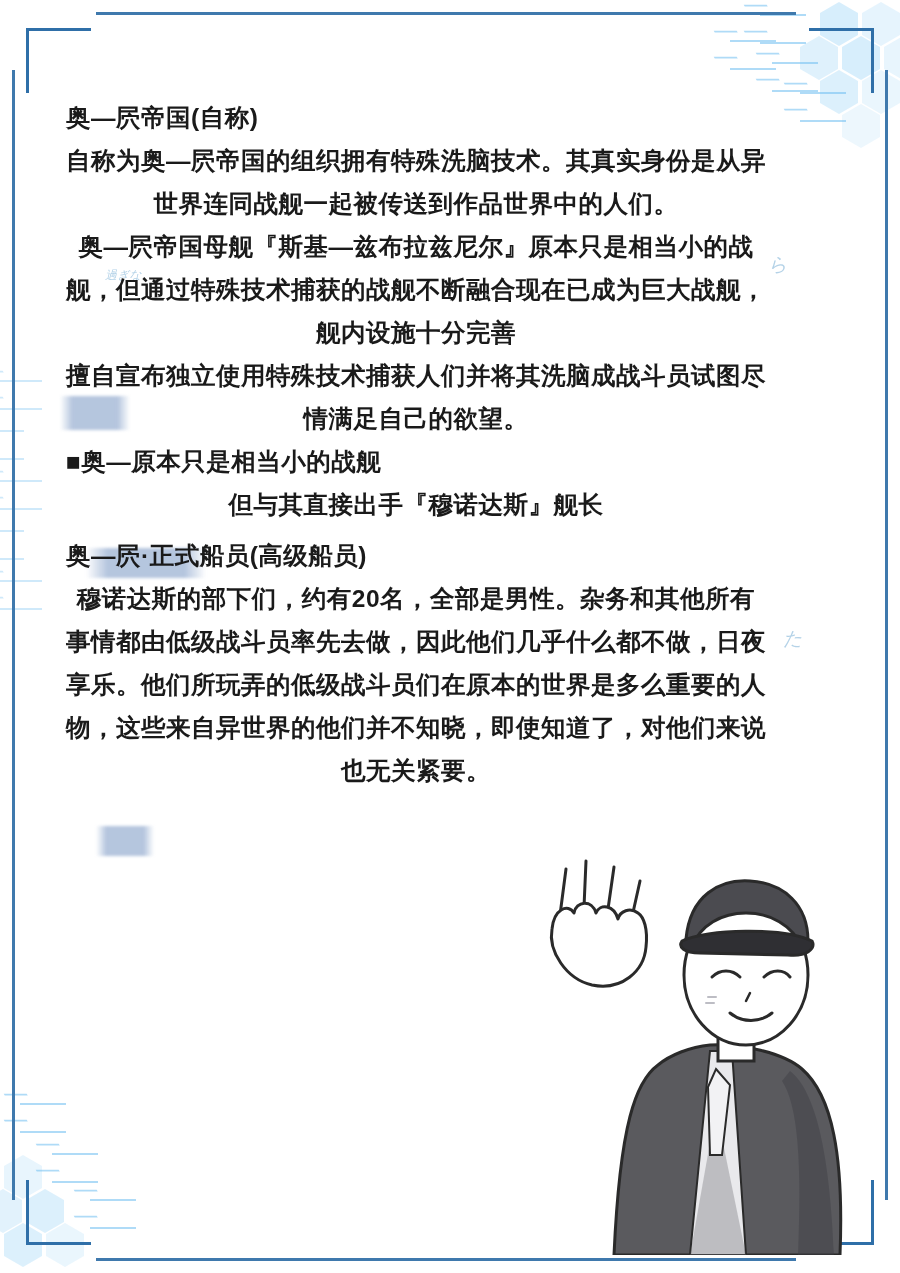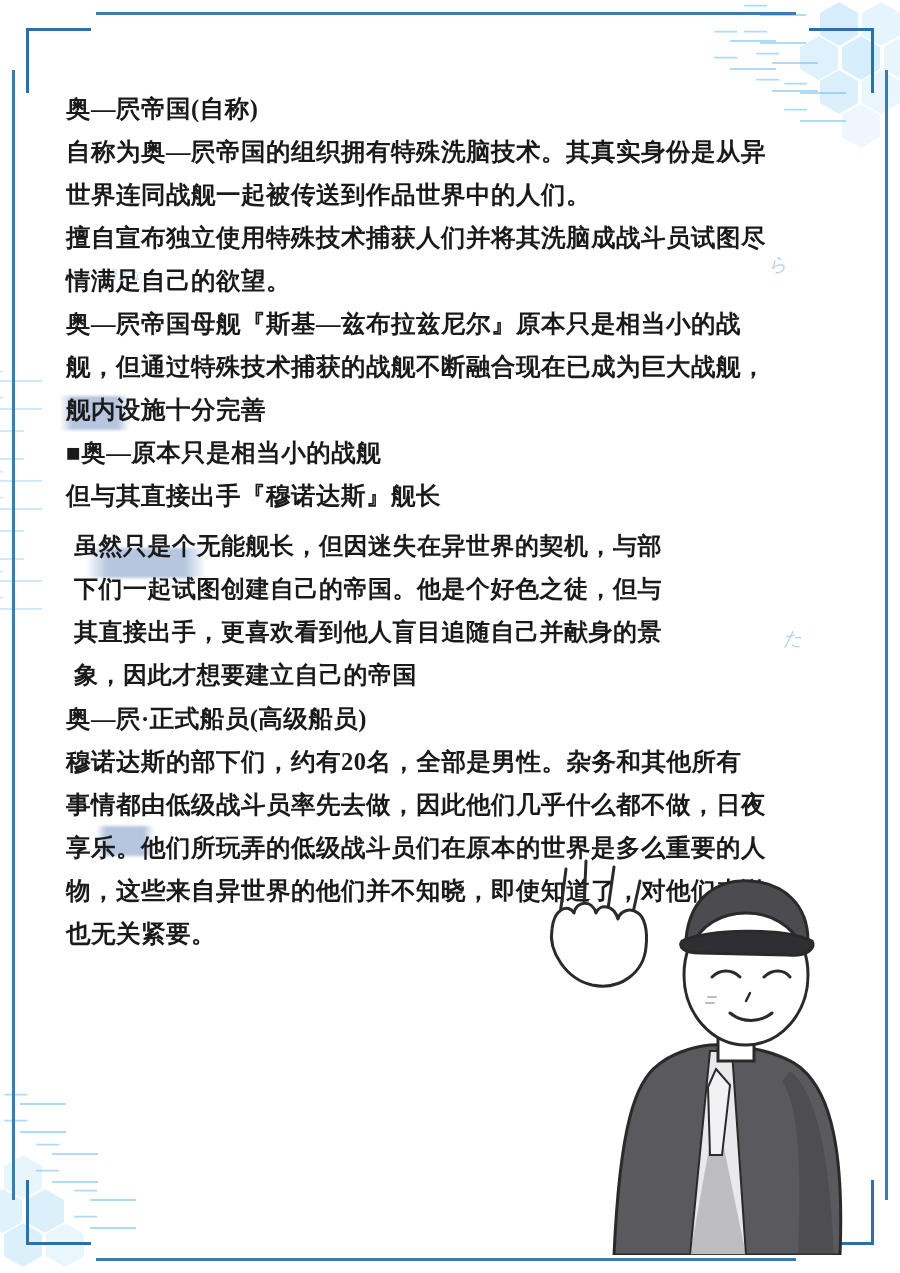--- a/index.html
+++ b/index.html
@@ -71,32 +71,32 @@
   
   .edge-rule {
     position: absolute;
     background: #3f79ad;
   }
 
   
   #content {
     position: absolute;
     left: 66px;
-    top: 87px;
+    top: 96px;
     width: 700px;
-    font-family: Liberation Serif, serif;
   }
   .para {
     font-weight: bold;
     color: #1a1a1a;
     letter-spacing: 0.5px;
   }
   .p-main {
     font-size: 24.5px;
     line-height: 43px;
+    text-align: center;
   }
   .p-head {
     font-size: 24.5px;
     line-height: 43px;
   }
   .p-indent {
     font-size: 24px;
     line-height: 43px;
     padding-left: 8px;
   }
@@ -184,27 +184,26 @@
   <div class="smudge" style="left:96px; top:826px; width:58px; height:30px;"></div>
 
   <div class="ghost" style="left:105px; top:267px; font-size:12px;">過ぎな</div>
   <div class="ghost" style="left:768px; top:252px; font-size:19px;">ら</div>
   <div class="ghost" style="left:783px; top:626px; font-size:19px;">た</div>
 
   <div id="content">
 
     <div class="para p-head">奥—屄帝国(自称)</div>
     <div class="para p-main">自称为奥—屄帝国的组织拥有特殊洗脑技术。其真实身份是从异世界连同战舰一起被传送到作品世界中的人们。</div>
+    <div class="para p-main">奥—屄帝国母舰『斯基—兹布拉兹尼尔』原本只是相当小的战舰，但通过特殊技术捕获的战舰不断融合现在已成为巨大战舰，舰内设施十分完善</div>
     <div class="para p-main">擅自宣布独立使用特殊技术捕获人们并将其洗脑成战斗员试图尽情满足自己的欲望。</div>
-    <div class="para p-main">奥—屄帝国母舰『斯基—兹布拉兹尼尔』原本只是相当小的战舰，但通过特殊技术捕获的战舰不断融合现在已成为巨大战舰，舰内设施十分完善</div>
 
     <div class="para p-head">■奥—原本只是相当小的战舰</div>
     <div class="para p-main">但与其直接出手『穆诺达斯』舰长</div>
     <div class="gap-s"></div>
-    <div class="para p-indent" style="width:600px;">虽然只是个无能舰长，但因迷失在异世界的契机，与部下们一起试图创建自己的帝国。他是个好色之徒，但与其直接出手，更喜欢看到他人盲目追随自己并献身的景象，因此才想要建立自己的帝国</div>
 
     <div class="para p-head">奥—屄·正式船员(高级船员)</div>
     <div class="para p-main">穆诺达斯的部下们，约有20名，全部是男性。杂务和其他所有事情都由低级战斗员率先去做，因此他们几乎什么都不做，日夜享乐。他们所玩弄的低级战斗员们在原本的世界是多么重要的人物，这些来自异世界的他们并不知晓，即使知道了，对他们来说也无关紧要。</div>
 
   </div>
 
   <svg id="character" viewBox="0 0 330 400" xmlns="http://www.w3.org/2000/svg">
 
     <g stroke="#2a2a2a" stroke-width="3" fill="#ffffff" stroke-linecap="round" stroke-linejoin="round">
       <path d="M20 60 L26 14"></path>

